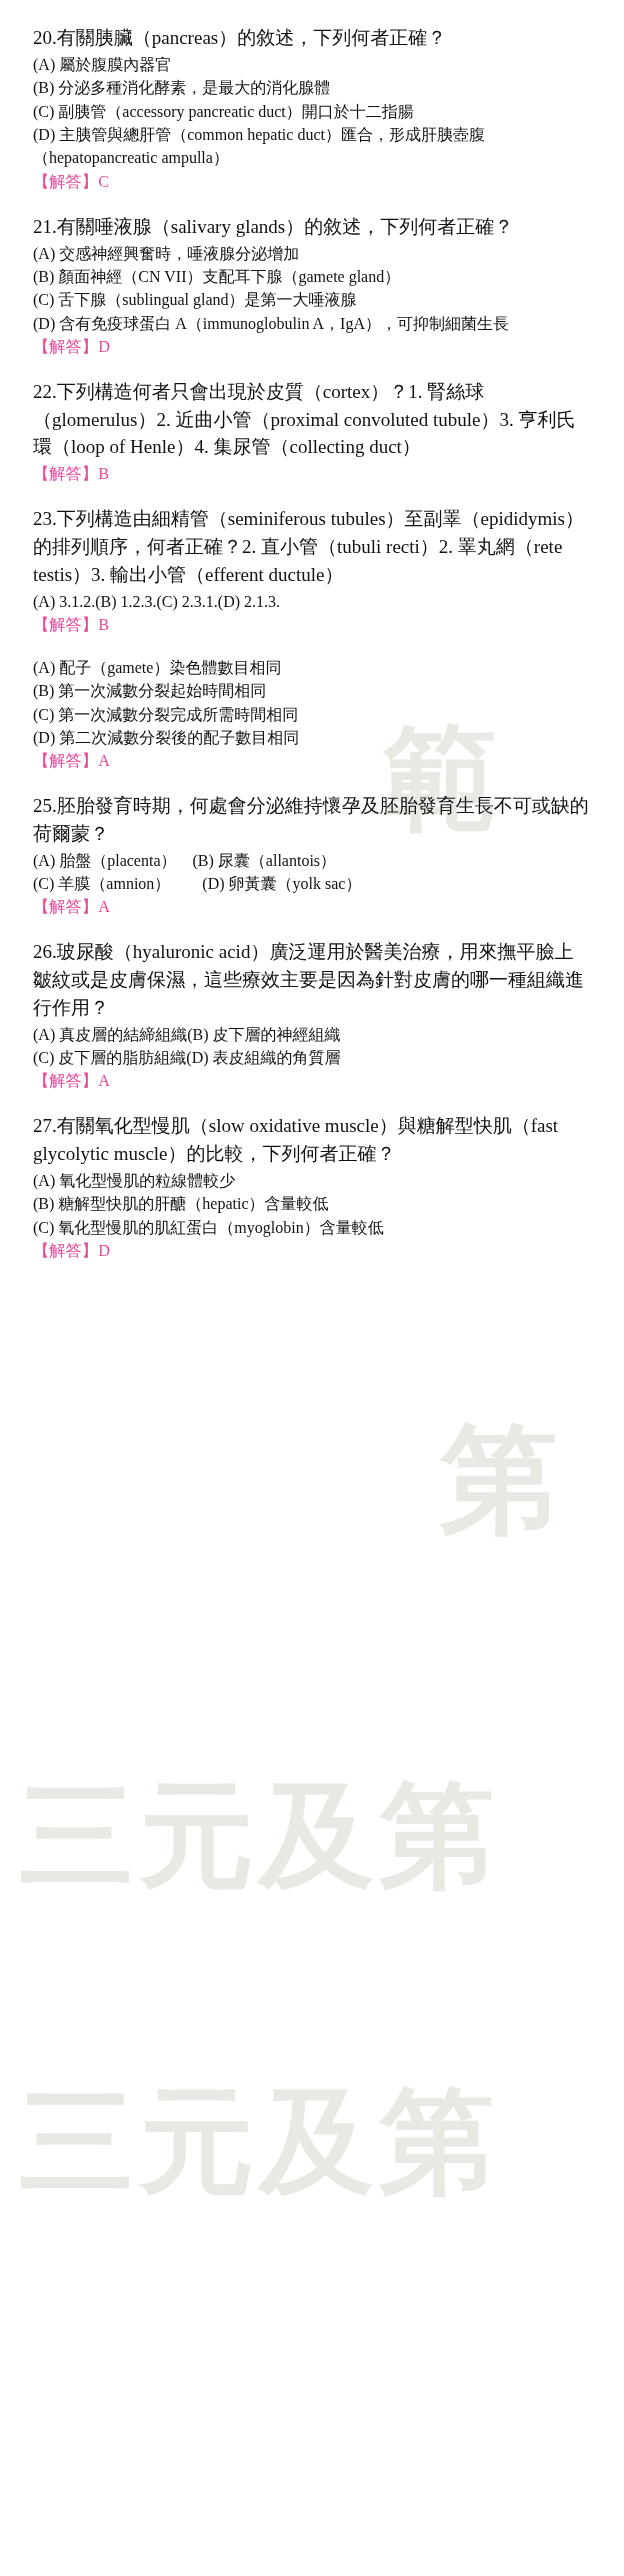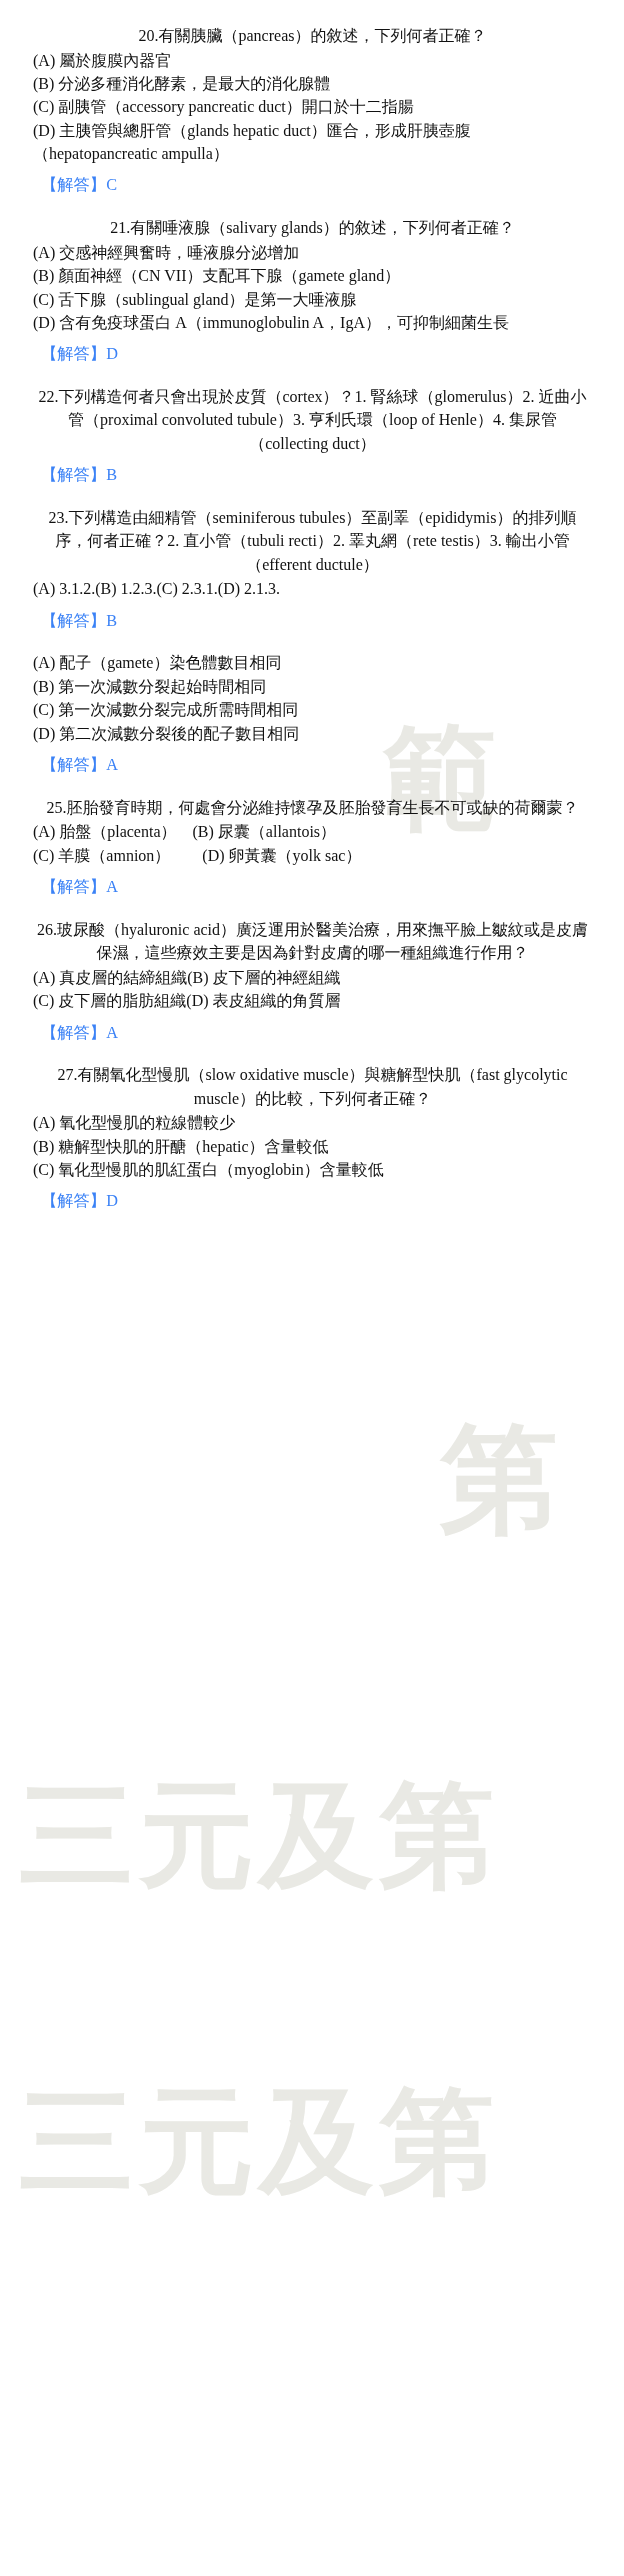--- a/index.html
+++ b/index.html
@@ -45,36 +45,35 @@
   .wm-d { left: 19px;  top: 2085px; font-size: 115px; letter-spacing: 5.1px; }
 
   .content {
     position: relative;
     z-index: 1;
   }
   .qblock {
     margin: 0 0 19px 0;
   }
   .qstem {
-    font-size: 16px;
+    font-size: 19px;
     line-height: 1.46;
     margin: 0 0 1.3px 0;
-    text-align: center;
   }
   .opt {
     font-size: 16px;
     line-height: 1.46;
     margin: 0;
     padding-left: 0;
   }
   .ans {
     font-size: 16.3px;
     line-height: 1.46;
-    margin: 8px;
-    color: #3b82f6;
+    margin: 0;
+    color: #ec4899;
   }
 </style>
 </head>
 <body>
 
 <div class="page">
 
   <div class="watermark">
     <div class="wm wm-a">範</div>
     <div class="wm wm-b">第</div>
@@ -82,21 +81,21 @@
     <div class="wm wm-d">三元及第</div>
   </div>
 
   <div class="content">
 
     <div class="qblock">
       <p class="qstem">20.有關胰臟（pancreas）的敘述，下列何者正確？</p>
       <p class="opt">(A) 屬於腹膜內器官</p>
       <p class="opt">(B) 分泌多種消化酵素，是最大的消化腺體</p>
       <p class="opt">(C) 副胰管（accessory pancreatic duct）開口於十二指腸</p>
-      <p class="opt">(D) 主胰管與總肝管（glands hepatic duct）匯合，形成肝胰壺腹（hepatopancreatic ampulla）</p>
+      <p class="opt">(D) 主胰管與總肝管（common hepatic duct）匯合，形成肝胰壺腹（hepatopancreatic ampulla）</p>
       <p class="ans">【解答】C</p>
     </div>
 
     <div class="qblock">
       <p class="qstem">21.有關唾液腺（salivary glands）的敘述，下列何者正確？</p>
       <p class="opt">(A) 交感神經興奮時，唾液腺分泌增加</p>
       <p class="opt">(B) 顏面神經（CN VII）支配耳下腺（gamete gland）</p>
       <p class="opt">(C) 舌下腺（sublingual gland）是第一大唾液腺</p>
       <p class="opt">(D) 含有免疫球蛋白 A（immunoglobulin A，IgA），可抑制細菌生長</p>
       <p class="ans">【解答】D</p>

